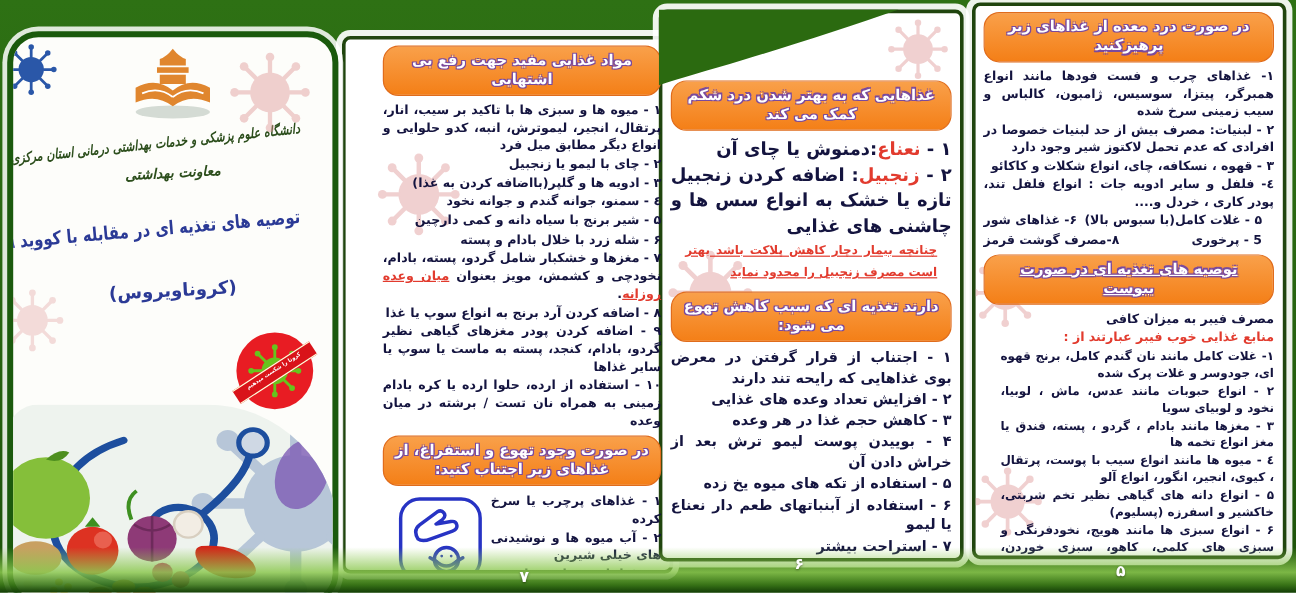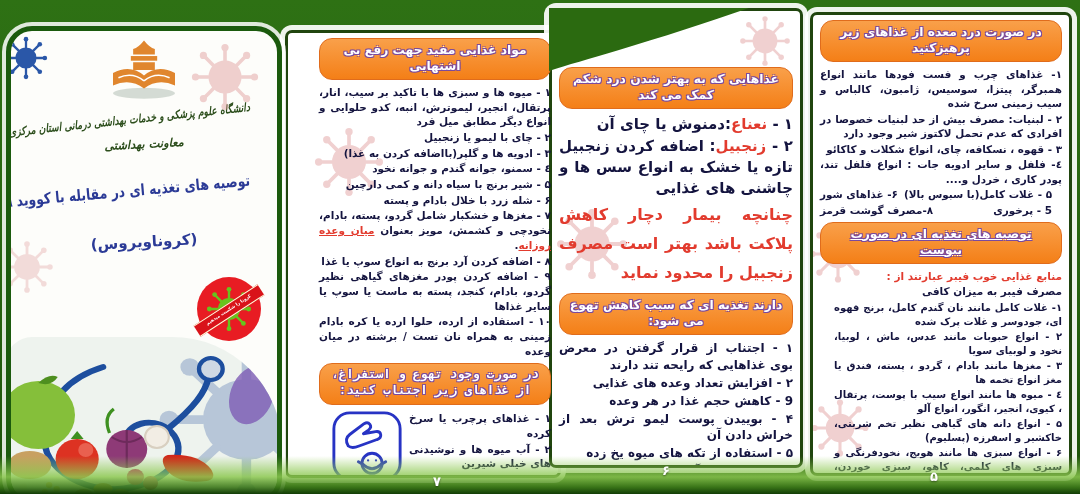--- a/index.html
+++ b/index.html
@@ -18,32 +18,32 @@
        border:1px solid #e06c1c;border-radius:13px;color:#fff;font-weight:bold;font-size:12.3px;
        line-height:1.3;text-align:center;padding:4px 8px;margin:1px 0 5px;
        text-shadow:1px 1px 0 #7a4a9e,-1px 1px 0 #7a4a9e,1px -1px 0 #7a4a9e,-1px -1px 0 #7a4a9e;}
 
   .items{position:relative;z-index:2;font-size:10.5px;font-weight:bold;color:#14143f;
          line-height:1.4;text-align:justify;}
   .item{margin:1px 0;}
   .item.pair{display:flex;justify-content:space-between;text-align:right;padding-inline-start:10px;}
   .red{color:#e23b2e;}
   .red-u{color:#e23b2e;text-decoration:underline;}
-  .note-red{position:relative;z-index:2;color:#e23b2e;font-weight:bold;font-size:16px;line-height:1.8;
-            text-align:justify;margin:2px 0;}
+  .note-red{position:relative;z-index:2;color:#e23b2e;font-weight:bold;font-size:10px;line-height:1.8;
+            text-align:justify;text-decoration:underline;margin:2px 12px;}
   .lead{position:relative;z-index:2;font-size:10.5px;font-weight:bold;color:#14143f;line-height:1.5;}
   .lead.red{color:#e23b2e;text-decoration:none;}
 
   .wm{position:absolute;color:#dc9090;opacity:.42;z-index:1;}
   .wm svg{display:block;width:100%;height:100%;}
 
   .icon-box{color:#2733c4;}
   .icon-box svg{display:block;}
 
-  .bottom-flex{display:flex;gap:6px;align-items:flex-start;position:relative;z-index:2;}
+  .bottom-flex{display:flex;gap:6px;align-items:center;position:relative;z-index:2;}
   .icon-col{width:84px;flex:0 0 auto;text-align:center;}
   .caption-orange{color:#f08018;font-weight:bold;font-size:10.5px;line-height:1.35;white-space:pre-line;margin-top:2px;}
 
   
   .cover{position:absolute;left:6px;top:26px;width:266px;height:468px;background:#fdfdfa;
          border:5px solid #1b5a0d;border-radius:26px;box-shadow:0 0 0 4px rgba(255,255,255,.85);overflow:hidden;z-index:2;}
   .cover-inner{position:relative;width:100%;height:100%;direction:rtl;text-align:center;}
   .cover-virus{position:absolute;left:-8px;top:-4px;width:46px;height:46px;color:#2a57a8;z-index:4;}
   .logo{margin:8px auto 0;width:86px;height:62px;}
   .org1{margin-top:10px;font-size:11.5px;font-weight:bold;font-style:italic;color:#2c4e1c;
@@ -57,21 +57,21 @@
   .stamp .v{position:absolute;inset:8px;color:#67c41d;}
   .stamp .ribbon{position:absolute;left:-6px;top:27px;width:76px;height:11px;background:#d91319;
         border-top:1px solid #ffd;border-bottom:1px solid #ffd;transform:rotate(-33deg);
         color:#fff;font-size:4.5px;font-weight:bold;text-align:center;line-height:9px;white-space:nowrap;overflow:hidden;}
   .photo{position:absolute;left:-5px;right:-5px;bottom:-5px;height:175px;z-index:3;
          border-radius:26px 110px 0 0;overflow:hidden;}
   .photo svg{display:block;width:100%;height:100%;}
 
   .p2{left:285px;top:30px;width:246px;height:442px;padding-left:24px;}
   .p3{left:549px;top:8px;width:248px;height:454px;}
-  .p4{left:810px;top:12px;width:256px;height:458px;}
+  .p4{left:810px;top:2px;width:256px;height:458px;}
   .wave{position:absolute;top:-3px;left:-3px;width:252px;height:80px;z-index:3;pointer-events:none;}
   .p3-content{margin-top:52px;}
   .sym-defs{position:absolute;width:0;height:0;overflow:hidden;}
 </style>
 </head>
 <body>
 
 <svg class="sym-defs" xmlns="http://www.w3.org/2000/svg">
   <symbol id="sym-virus" viewBox="0 0 100 100">
     <g fill="currentColor" stroke="currentColor">
@@ -211,21 +211,21 @@
           <div class="item">۲ - چای با لیمو یا زنجبیل</div>
           <div class="item">۳ - ادویه ها و گلپر(بااضافه کردن به غذا)</div>
           <div class="item">٤ - سمنو، جوانه گندم و جوانه نخود</div>
           <div class="item">۵ - شیر برنج با سیاه دانه و کمی دارچین</div>
           <div class="item">۶ - شله زرد با خلال بادام و پسته</div>
           <div class="item"><span>۷ - مغزها و خشکبار شامل گردو، پسته، بادام، نخودچی و کشمش، مویز بعنوان </span><span class="red-u">میان وعده روزانه</span><span>.</span></div>
           <div class="item">۸ - اضافه کردن آرد برنج به انواع سوپ یا غذا</div>
           <div class="item">۹ - اضافه کردن پودر مغزهای گیاهی نظیر گردو، بادام، کنجد، پسته به ماست یا سوپ یا سایر غذاها</div>
           <div class="item">۱۰ - استفاده از ارده، حلوا ارده یا کره بادام زمینی به همراه نان تست / برشته در میان وعده</div>
         </div>
-      <div class="hdr" style="margin-top:5px;font-family:Liberation Mono, monospace;">در صورت وجود تهوع و استفراغ، از غذاهای زیر اجتناب کنید:</div>
+      <div class="hdr" style="margin-top:5px;">در صورت وجود تهوع و استفراغ، از غذاهای زیر اجتناب کنید:</div>
       <div class="bottom-flex">
         <div style="flex:1;">
           <div class="items">
               <div class="item">۱ - غذاهای پرچرب یا سرخ کرده</div>
               <div class="item">۲ - آب میوه ها و نوشیدنی های خیلی شیرین</div>
               <div class="item">۳ - غذاهای بسیار معطر</div>
             </div>
 
         </div>
         <div class="icon-col">
@@ -266,21 +266,21 @@
         <div class="hdr">غذاهایی که به بهتر شدن درد شکم کمک می کند</div>
         <div class="items" style="font-size:15px;">
             <div class="item"><span>۱ - </span><span class="red">نعناع</span><span>:دمنوش یا چای آن</span></div>
             <div class="item"><span>۲ - </span><span class="red">زنجبیل</span><span>: اضافه کردن زنجبیل تازه یا خشک به انواع سس ها و چاشنی های غذایی</span></div>
           </div>
         <div class="note-red">چنانچه بیمار دچار کاهش پلاکت باشد بهتر است مصرف زنجبیل را محدود نماید</div>
         <div class="hdr" style="margin-top:6px;">دارند تغذیه ای که سبب کاهش تهوع می شود:</div>
         <div class="items" style="font-size:12px;">
             <div class="item">۱ - اجتناب از قرار گرفتن در معرض بوی غذاهایی که رایحه تند دارند</div>
             <div class="item">۲ - افزایش تعداد وعده های غذایی</div>
-            <div class="item">9 - کاهش حجم غذا در هر وعده</div>
+            <div class="item">۳ - کاهش حجم غذا در هر وعده</div>
             <div class="item">۴ - بوییدن پوست لیمو ترش بعد از خراش دادن آن</div>
             <div class="item">۵ - استفاده از تکه های میوه یخ زده</div>
             <div class="item">۶ - استفاده از آبنباتهای طعم دار نعناع یا لیمو</div>
             <div class="item">۷ - استراحت بیشتر</div>
           </div>
         <div class="bottom-flex" style="margin-top:6px;align-items:center;">
           <div class="caption-orange" style="flex:1;font-size:12px;text-align:center;">دستان خود را با صابون
 به مدت ۲۰ ثانیه بشویید</div>
           <div class="icon-col" style="width:80px;">
             <div class="icon-box">
@@ -321,22 +321,22 @@
           <div class="item pair">
             <span>۵ - غلات کامل(با سبوس بالا)</span>
             <span>۶- غذاهای شور</span>
           </div>
           <div class="item pair">
             <span>5 - پرخوری</span>
             <span>۸-مصرف گوشت قرمز</span>
           </div>
         </div>
       <div class="hdr" style="margin-top:4px;text-decoration:underline;">توصیه های تغذیه ای در صورت یبوست</div>
+      <div class="lead">مصرف فیبر به میزان کافی</div>
       <div class="lead red">منابع غذایی خوب فیبر عبارتند از :</div>
-      <div class="lead">مصرف فیبر به میزان کافی</div>
       <div class="items" style="font-size:10px;margin-left:14px;">
           <div class="item">۱- غلات کامل مانند نان گندم کامل، برنج قهوه ای، جودوسر و غلات پرک شده</div>
           <div class="item">۲ - انواع حبوبات مانند عدس، ماش ، لوبیا، نخود و لوبیای سویا</div>
           <div class="item">۳ - مغزها مانند بادام ، گردو ، پسته، فندق یا مغز انواع تخمه ها</div>
           <div class="item">٤ - میوه ها مانند انواع سیب با پوست، پرتقال ، کیوی، انجیر، انگور، انواع آلو</div>
           <div class="item">۵ - انواع دانه های گیاهی نظیر تخم شربتی، خاکشیر و اسفرزه (پسلیوم)</div>
           <div class="item">۶ - انواع سبزی ها مانند هویج، نخودفرنگی و سبزی های کلمی، کاهو، سبزی خوردن، اسفناج، برگ چغندر</div>
         </div>
 
     </div>

